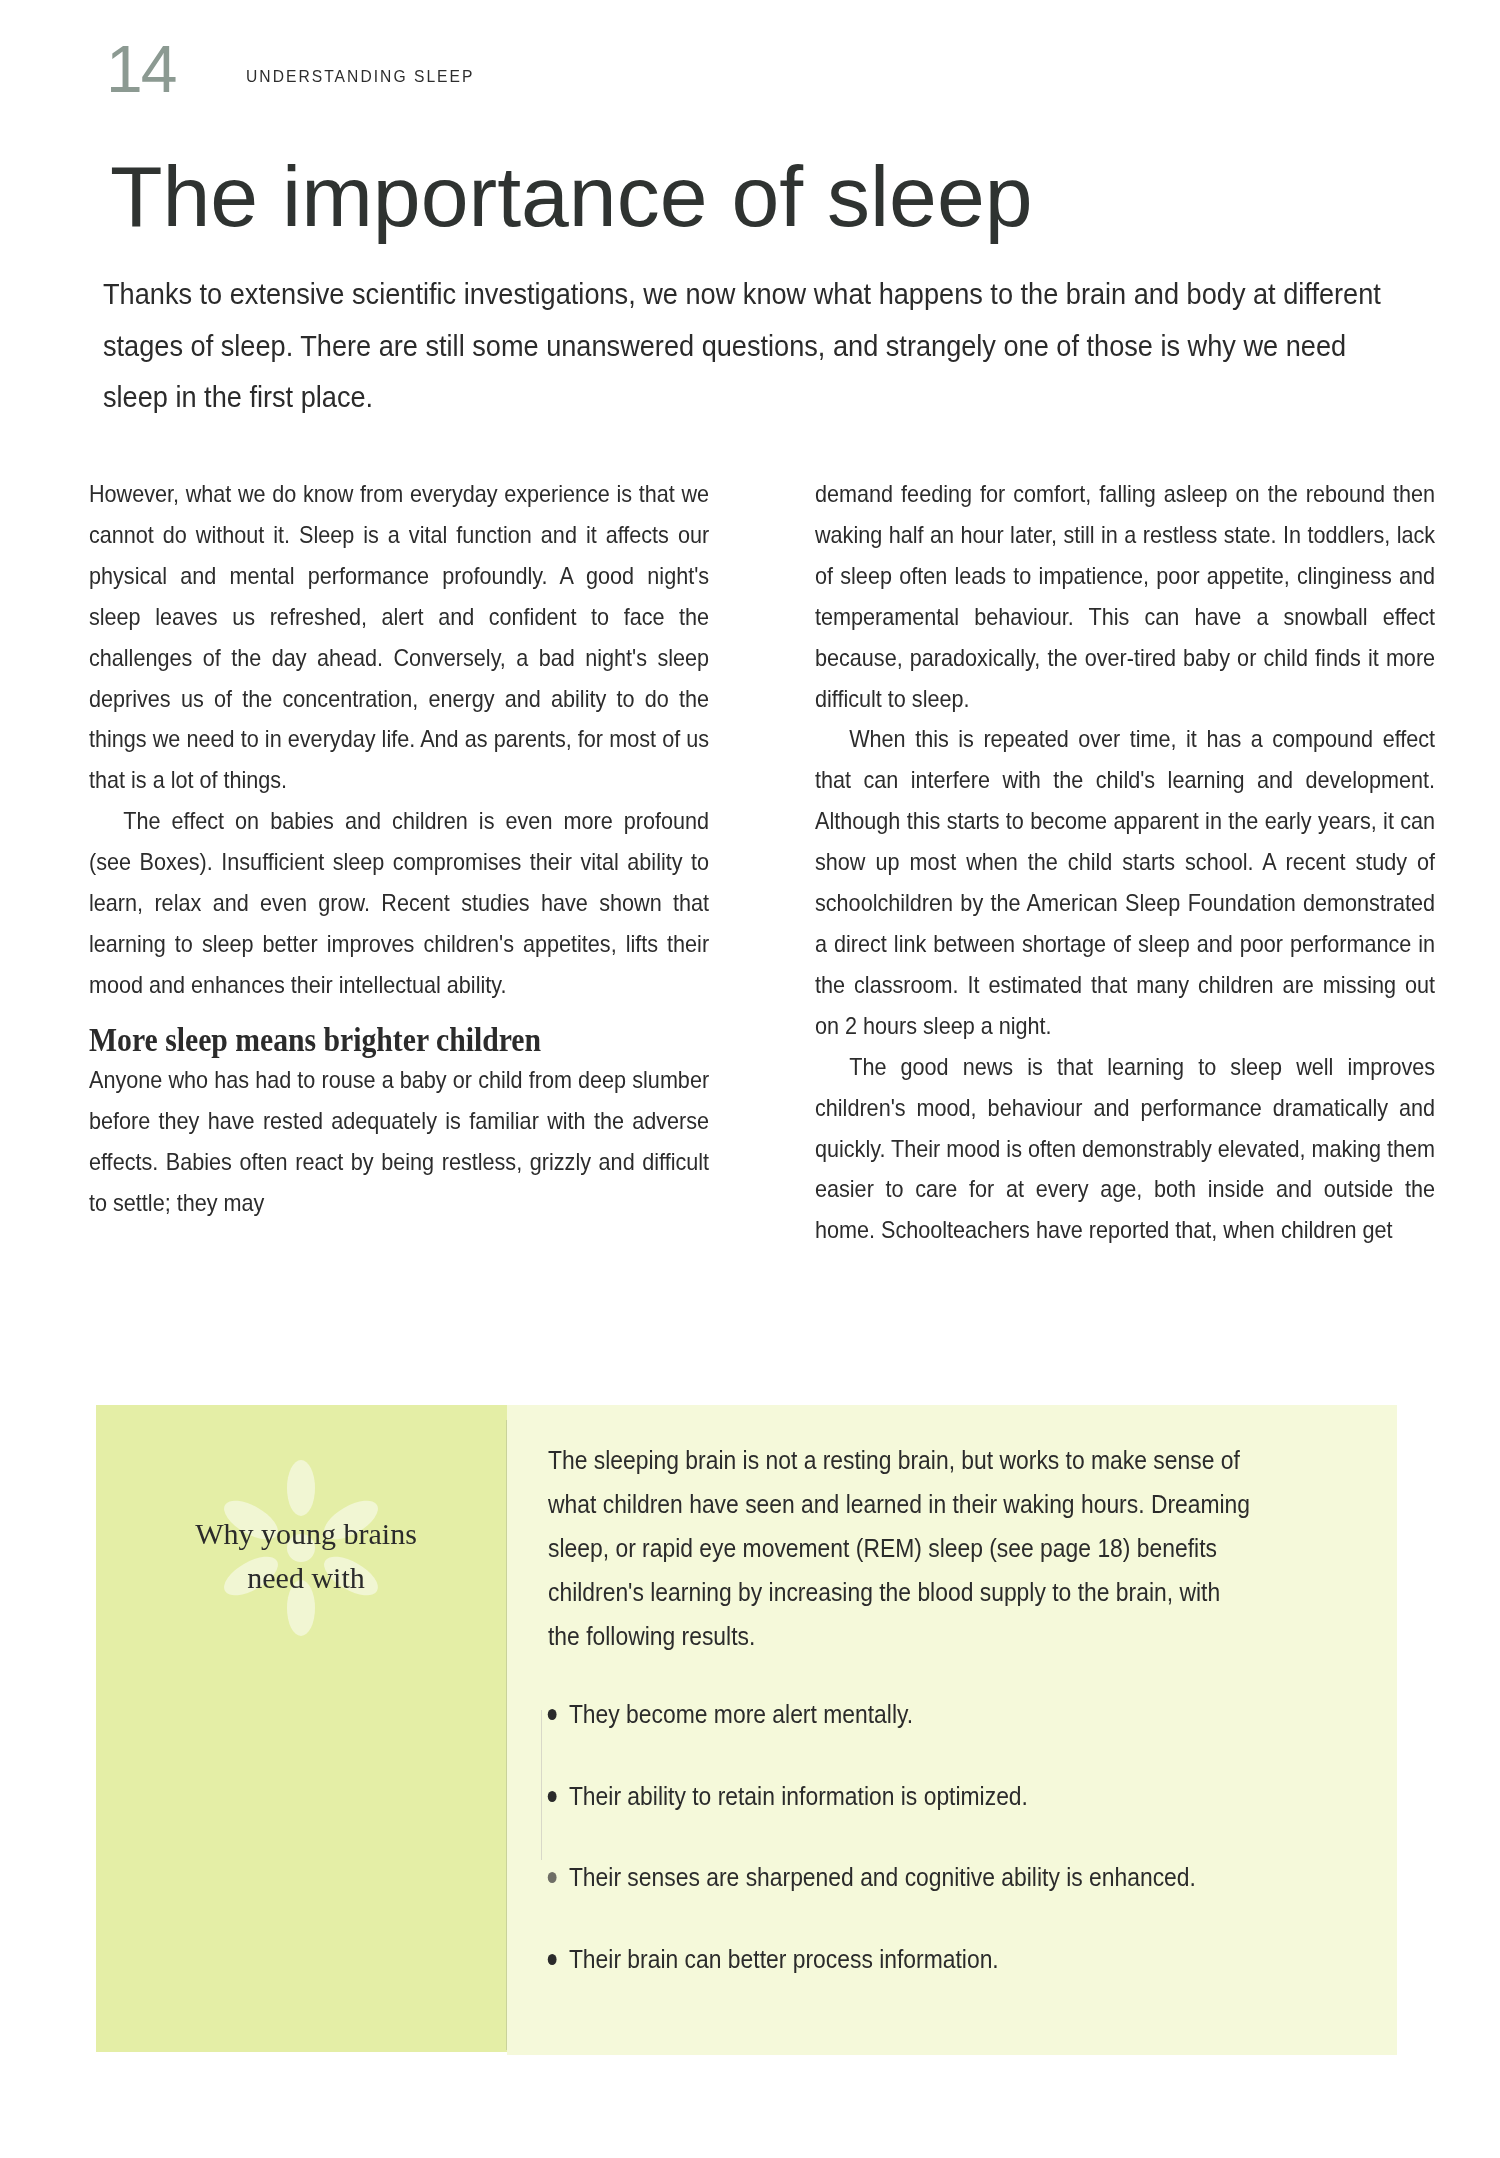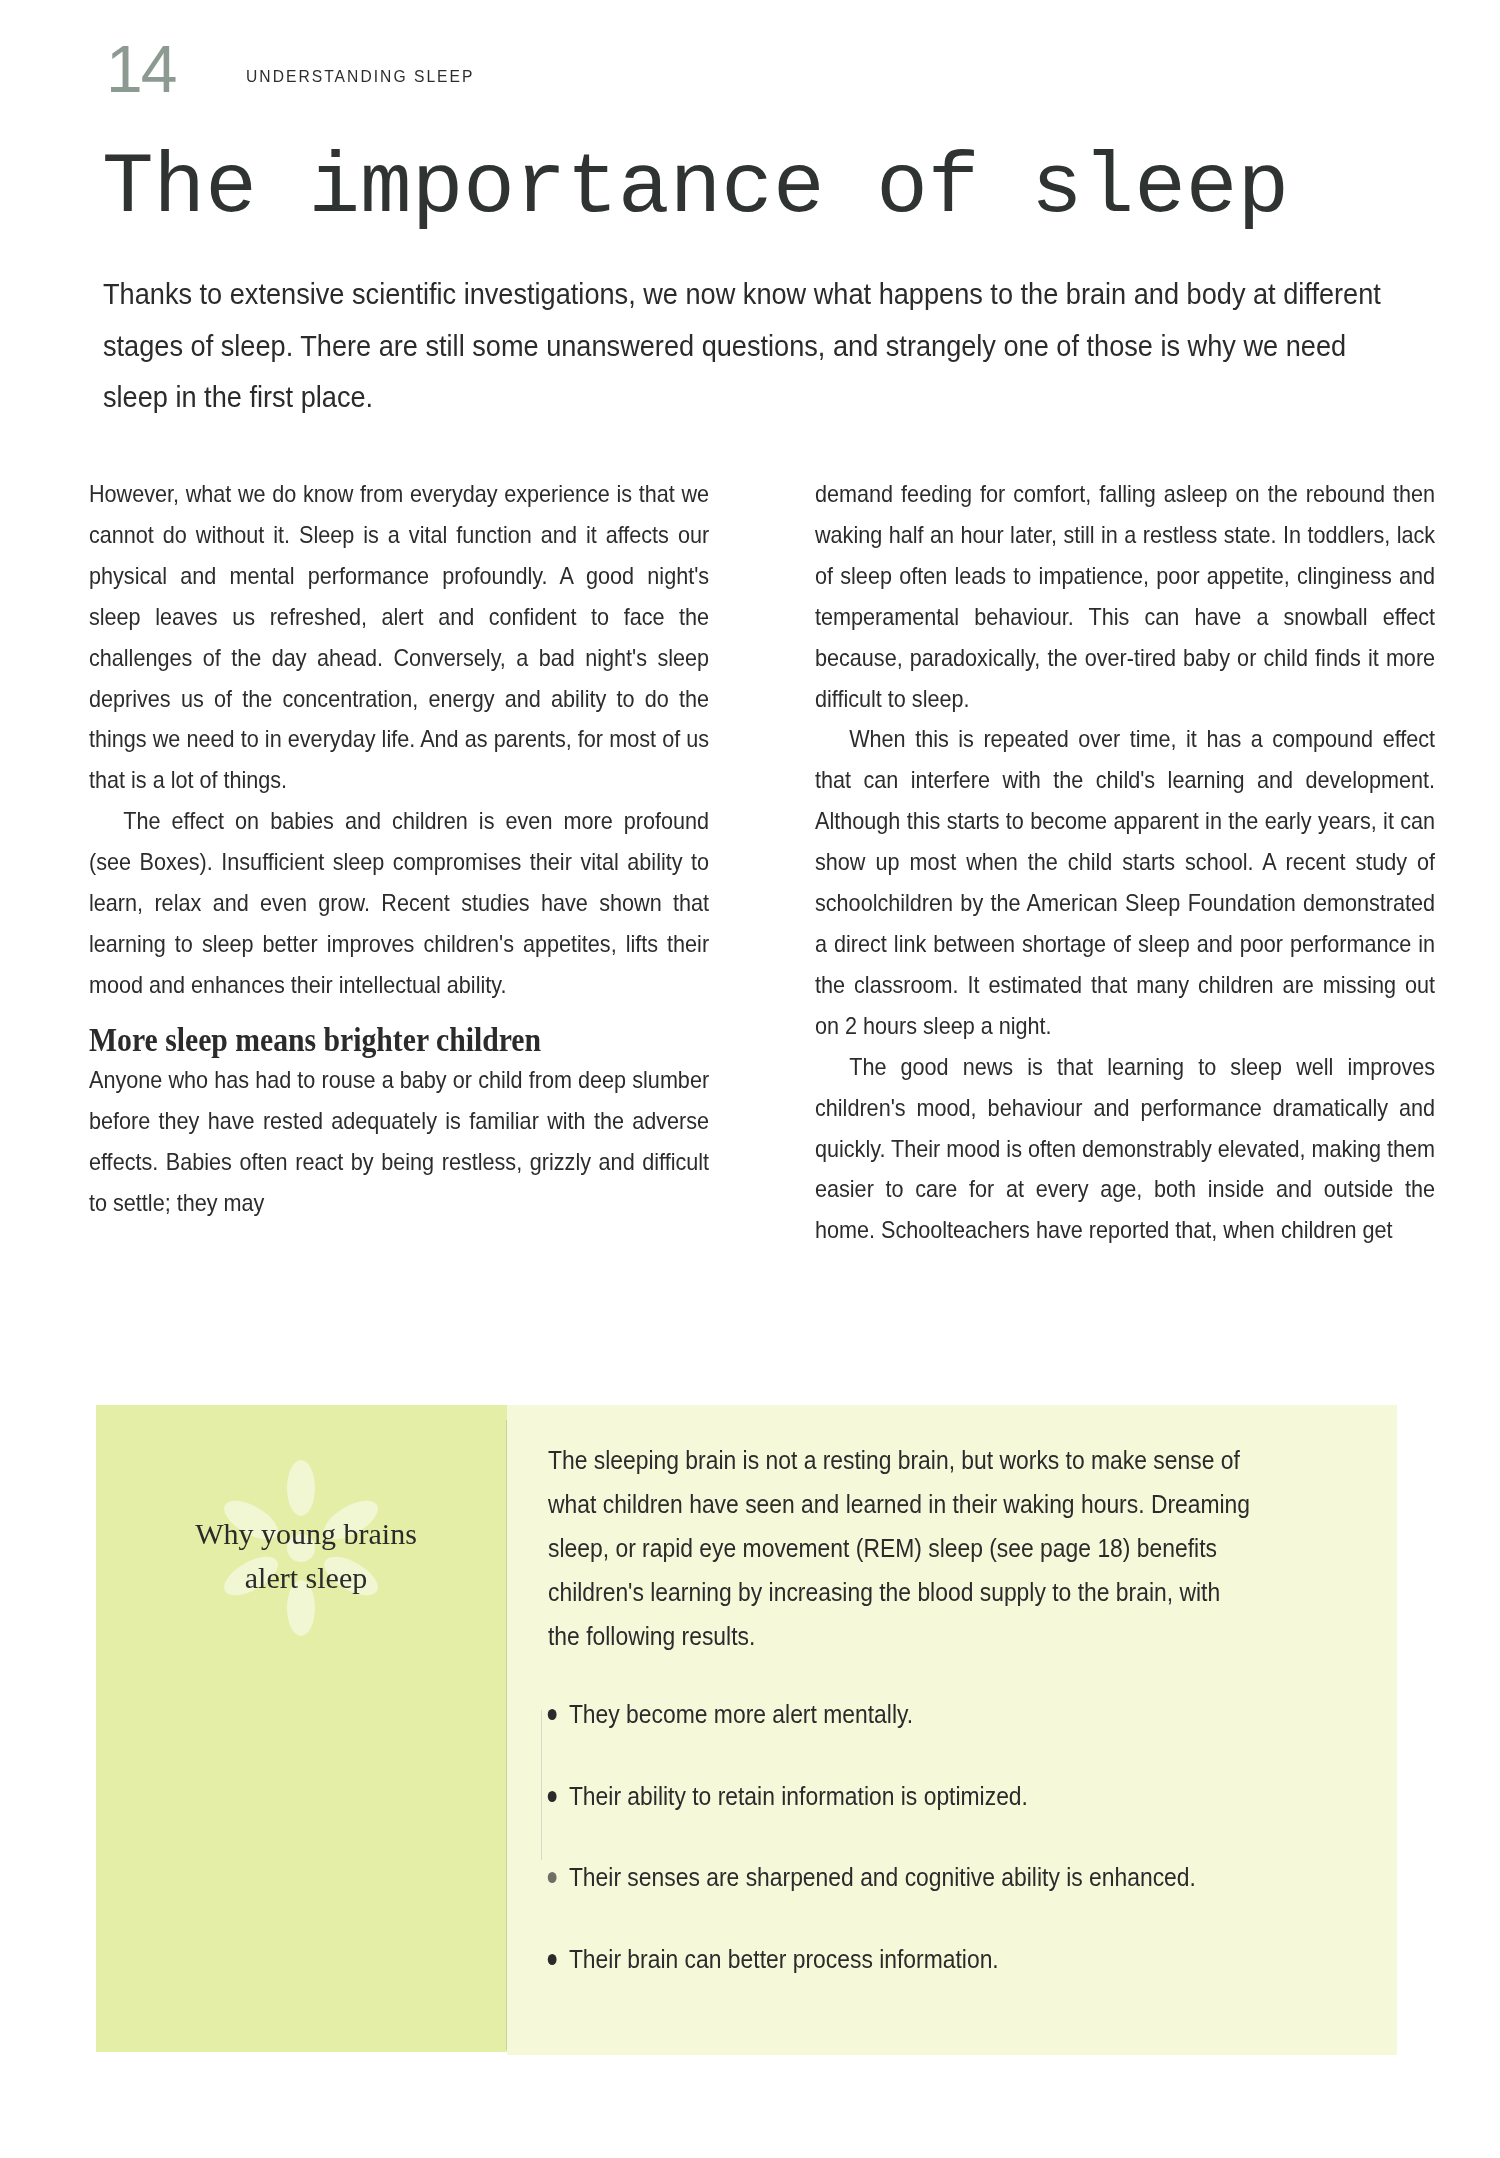--- a/index.html
+++ b/index.html
@@ -13,22 +13,22 @@
       color: #8c9a92; letter-spacing: -2px;
     }
     .running-head {
       left: 246px; top: 66px;
       font-family: "Liberation Sans", "DejaVu Sans", sans-serif;
       font-size: 17px; line-height: 22px;
       letter-spacing: 2.2px; color: #2d2d2d;
       transform: scaleX(0.92); transform-origin: left;
     }
     .page-title {
-      left: 102px; top: 138px; margin: 0;
-      font-family: Liberation Mono, monospace;
+      left: 102px; top: 138px; margin: 8px;
+      font-family: Liberation Sans, sans-serif;
       font-weight: normal; font-size: 86px; line-height: 100px;
       color: #2f3331; white-space: nowrap;
     }
     .lead {
       left: 103px; top: 268px; width: 1290px; margin: 0;
       font-family: "Liberation Sans", "DejaVu Sans", sans-serif;
       font-size: 30px; line-height: 51.5px; color: #2b2b2b;
       transform: scaleX(0.905); transform-origin: left;
       width: 1420px;
     }
@@ -126,21 +126,21 @@
     <ellipse cx="55" cy="62" rx="14" ry="30" transform="rotate(-60 55 62)"></ellipse>
     <ellipse cx="155" cy="62" rx="14" ry="30" transform="rotate(60 155 62)"></ellipse>
     <ellipse cx="55" cy="118" rx="14" ry="30" transform="rotate(60 55 118)"></ellipse>
     <ellipse cx="155" cy="118" rx="14" ry="30" transform="rotate(-60 155 118)"></ellipse>
     <circle cx="105" cy="90" r="14"></circle>
   </g>
 </svg>
 
 <h3 class="abs box-heading">
   <span>Why young brains</span><br>
-  <span>alert sleep</span>
+  <span>need with</span>
 </h3>
 
 <div class="abs box-text">
   <div>The sleeping brain is not a resting brain, but works to make sense of</div>
   <div>what children have seen and learned in their waking hours. Dreaming</div>
   <div>sleep, or rapid eye movement (REM) sleep (see page 18) benefits</div>
   <div>children's learning by increasing the blood supply to the brain, with</div>
   <div>the following results.</div>
 </div>
 

